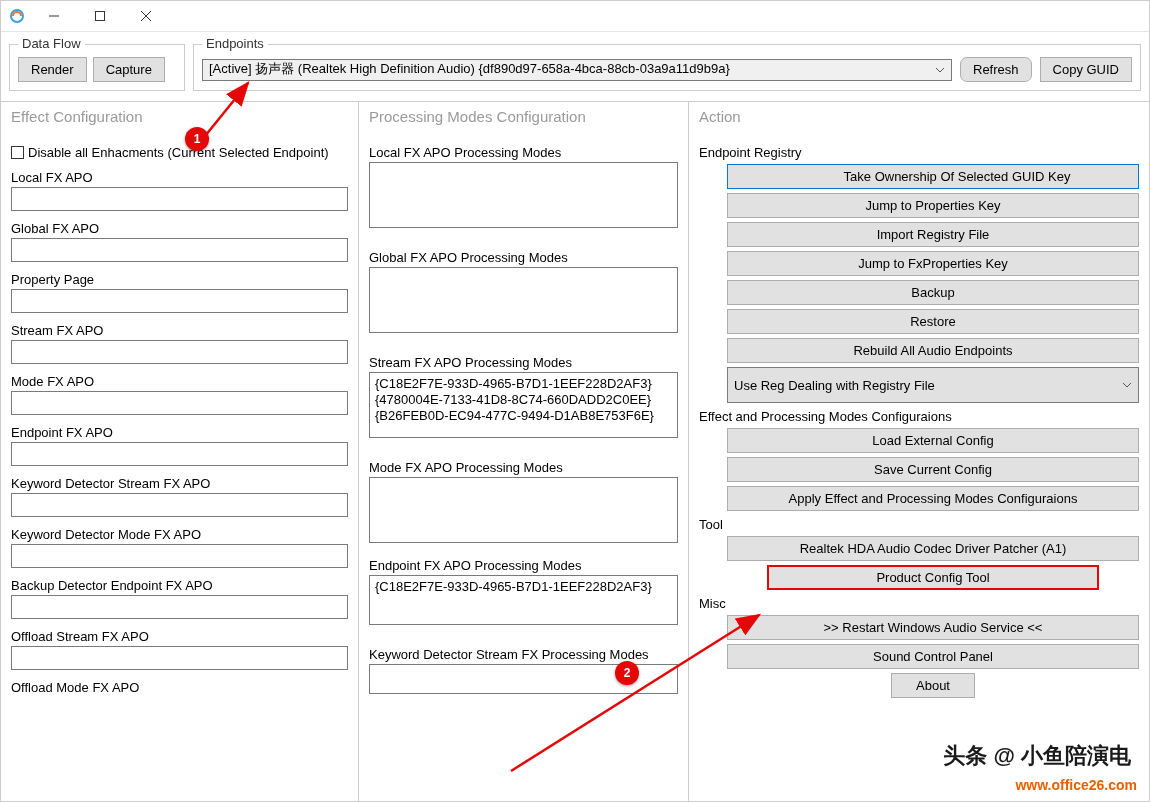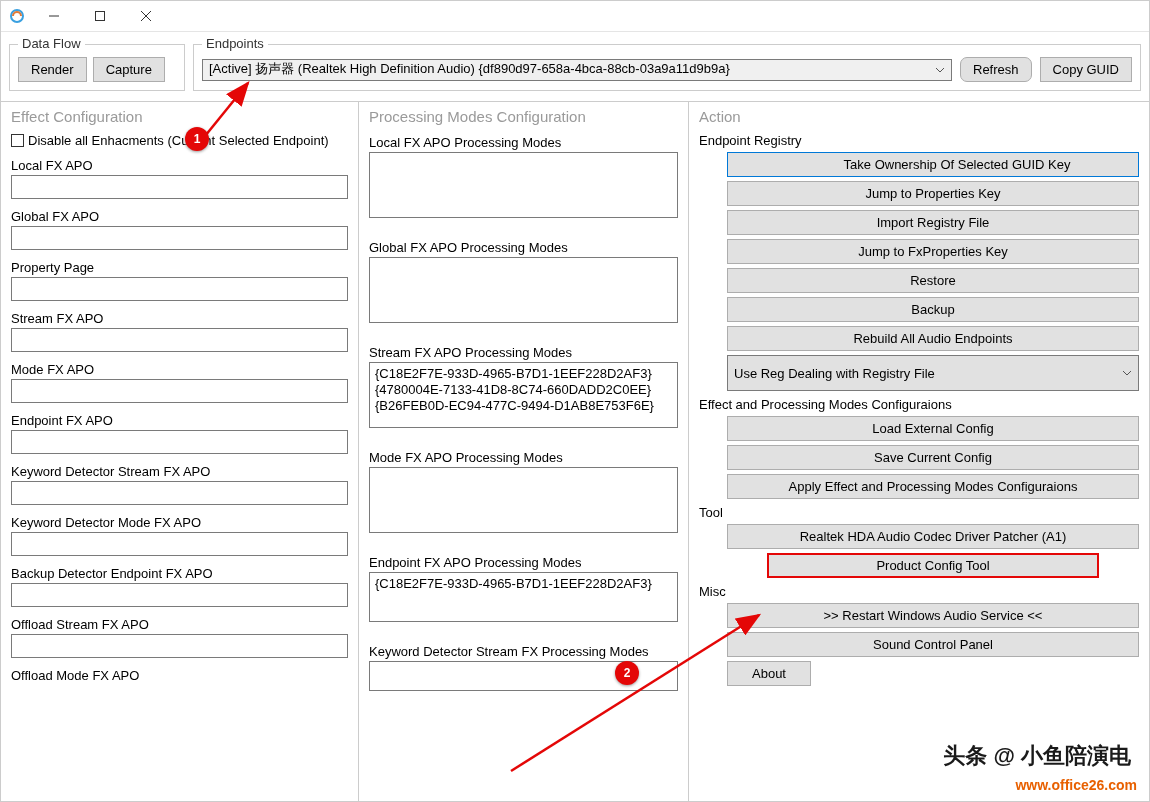--- a/index.html
+++ b/index.html
@@ -16,35 +16,35 @@
   .btn { background:#e1e1e1; border:1px solid #adadad; padding:4px 12px; min-width:60px; text-align:center; cursor:default; }
   .btn-row { display:flex; gap:6px; }
   .endpoint-row { display:flex; align-items:center; gap:8px; width:100%; }
   .dropdown { flex:1; height:22px; border:1px solid #7a7a7a; display:flex; align-items:flex-start; padding:0 20px 0 6px; position:relative; background:#f0f0f0; }
   .dropdown-arrow { position:absolute; right:6px; top:5px; }
   .columns { flex:1; display:flex; overflow:hidden; border-top:1px solid #ccc; }
   .col { overflow:hidden; padding:6px 10px; height:100%; }
   .col-left { width:358px; border-right:1px solid #ccc; }
   .col-mid { width:330px; border-right:1px solid #ccc; }
   .col-right { flex:1; }
-  .section-title { color:#9a9a9a; font-size:15px; margin-bottom:8px; }
+  .section-title { color:#9a9a9a; font-size:15px; margin-bottom:20px; }
   .field-label { margin-top:10px; margin-bottom:2px; }
   .field-input { width:100%; height:24px; border:1px solid #7a7a7a; background:#fff; }
   .textarea { width:100%; border:1px solid #7a7a7a; background:#fff; padding:3px 5px; line-height:16px; font-size:13px; }
   .ta-h3 { height:66px; }
   .ta-h2 { height:50px; }
   .chk-row { display:flex; align-items:center; margin-bottom:4px; }
   .chk { width:13px; height:13px; border:1px solid #333; margin-right:4px; }
   .action-btn { background:#e1e1e1; border:1px solid #adadad; text-align:center; padding:4px 0; width:100%; margin-bottom:4px; }
   .action-btn.primary { border:1px solid #0078d7;padding-left:48px; }
   .action-btn.highlight { border:2px solid #e40707; padding:3px 0; }
   .action-block { margin-right:0; }
   .sublabel { margin:6px 0 4px 0; }
   .select { width:100%; height:24px; border:1px solid #7a7a7a; background:#e1e1e1; padding:17px 6px; display:flex; align-items:center; justify-content:space-between; margin-bottom:6px; }
-  .about-row { display:flex; justify-content:flex-start; }
+  .about-row { display:flex; justify-content:center; }
   .about-btn { background:#e1e1e1; border:1px solid #adadad; padding:4px 24px; }
   
   .annot { position:absolute; pointer-events:none; }
   .circle { width:24px; height:24px; border-radius:50%; background:#e40707; color:#fff; display:flex; align-items:center; justify-content:center; font-weight:bold; font-size:12px; box-shadow:0 1px 3px rgba(0,0,0,.4); }
   .wm1 { position:absolute; right:18px; bottom:30px; color:#1a1a1a; font-size:22px; font-weight:600; text-shadow:1px 1px 0 #fff; }
   .wm2 { position:absolute; right:12px; bottom:8px; color:#e86000; font-size:14px; font-weight:600;text-align:right; }
 </style>
 </head>
 <body>
 
@@ -134,37 +134,37 @@
       <div class="field-label">Local FX APO Processing Modes</div>
       <div class="textarea ta-h3"></div>
       <div class="field-label" style="margin-top:22px;">Global FX APO Processing Modes</div>
       <div class="textarea ta-h3"></div>
       <div class="field-label" style="margin-top:22px;">Stream FX APO Processing Modes</div>
       <div class="textarea ta-h3" id="stream-pm" style="white-space: pre;">{C18E2F7E-933D-4965-B7D1-1EEF228D2AF3}
 {4780004E-7133-41D8-8C74-660DADD2C0EE}
 {B26FEB0D-EC94-477C-9494-D1AB8E753F6E}</div>
       <div class="field-label" style="margin-top:22px;">Mode FX APO Processing Modes</div>
       <div class="textarea ta-h3"></div>
-      <div class="field-label" style="margin-top:22px;">Endpoint FX APO Processing Modes</div>
+      <div class="field-label" style="margin-top:15px;">Endpoint FX APO Processing Modes</div>
       <div class="textarea ta-h2" id="endpoint-pm" style="white-space: pre;">{C18E2F7E-933D-4965-B7D1-1EEF228D2AF3}</div>
       <div class="field-label" style="margin-top:22px;">Keyword Detector Stream FX Processing Modes</div>
       <div class="textarea" style="height:30px;"></div>
     </div>
 
     <div class="col col-right">
       <div class="section-title">Action</div>
 
       <div class="sublabel">Endpoint Registry</div>
       <div class="action-block" style="padding-left:28px;">
         <div class="action-btn primary">Take Ownership Of Selected GUID Key</div>
         <div class="action-btn">Jump to Properties Key</div>
         <div class="action-btn">Import Registry File</div>
         <div class="action-btn">Jump to FxProperties Key</div>
+        <div class="action-btn">Backup</div>
         <div class="action-btn">Restore</div>
-        <div class="action-btn">Backup</div>
         <div class="action-btn">Rebuild All Audio Endpoints</div>
         <div class="select">
           <span>Use Reg Dealing with Registry File</span>
           <svg width="10" height="10" viewBox="0 0 10 10">
               <path d="M1 3 L5 7 L9 3" fill="none" stroke="#555"></path>
             </svg>
         </div>
       </div>
 
       <div class="sublabel">Effect and Processing Modes Configuraions</div>

